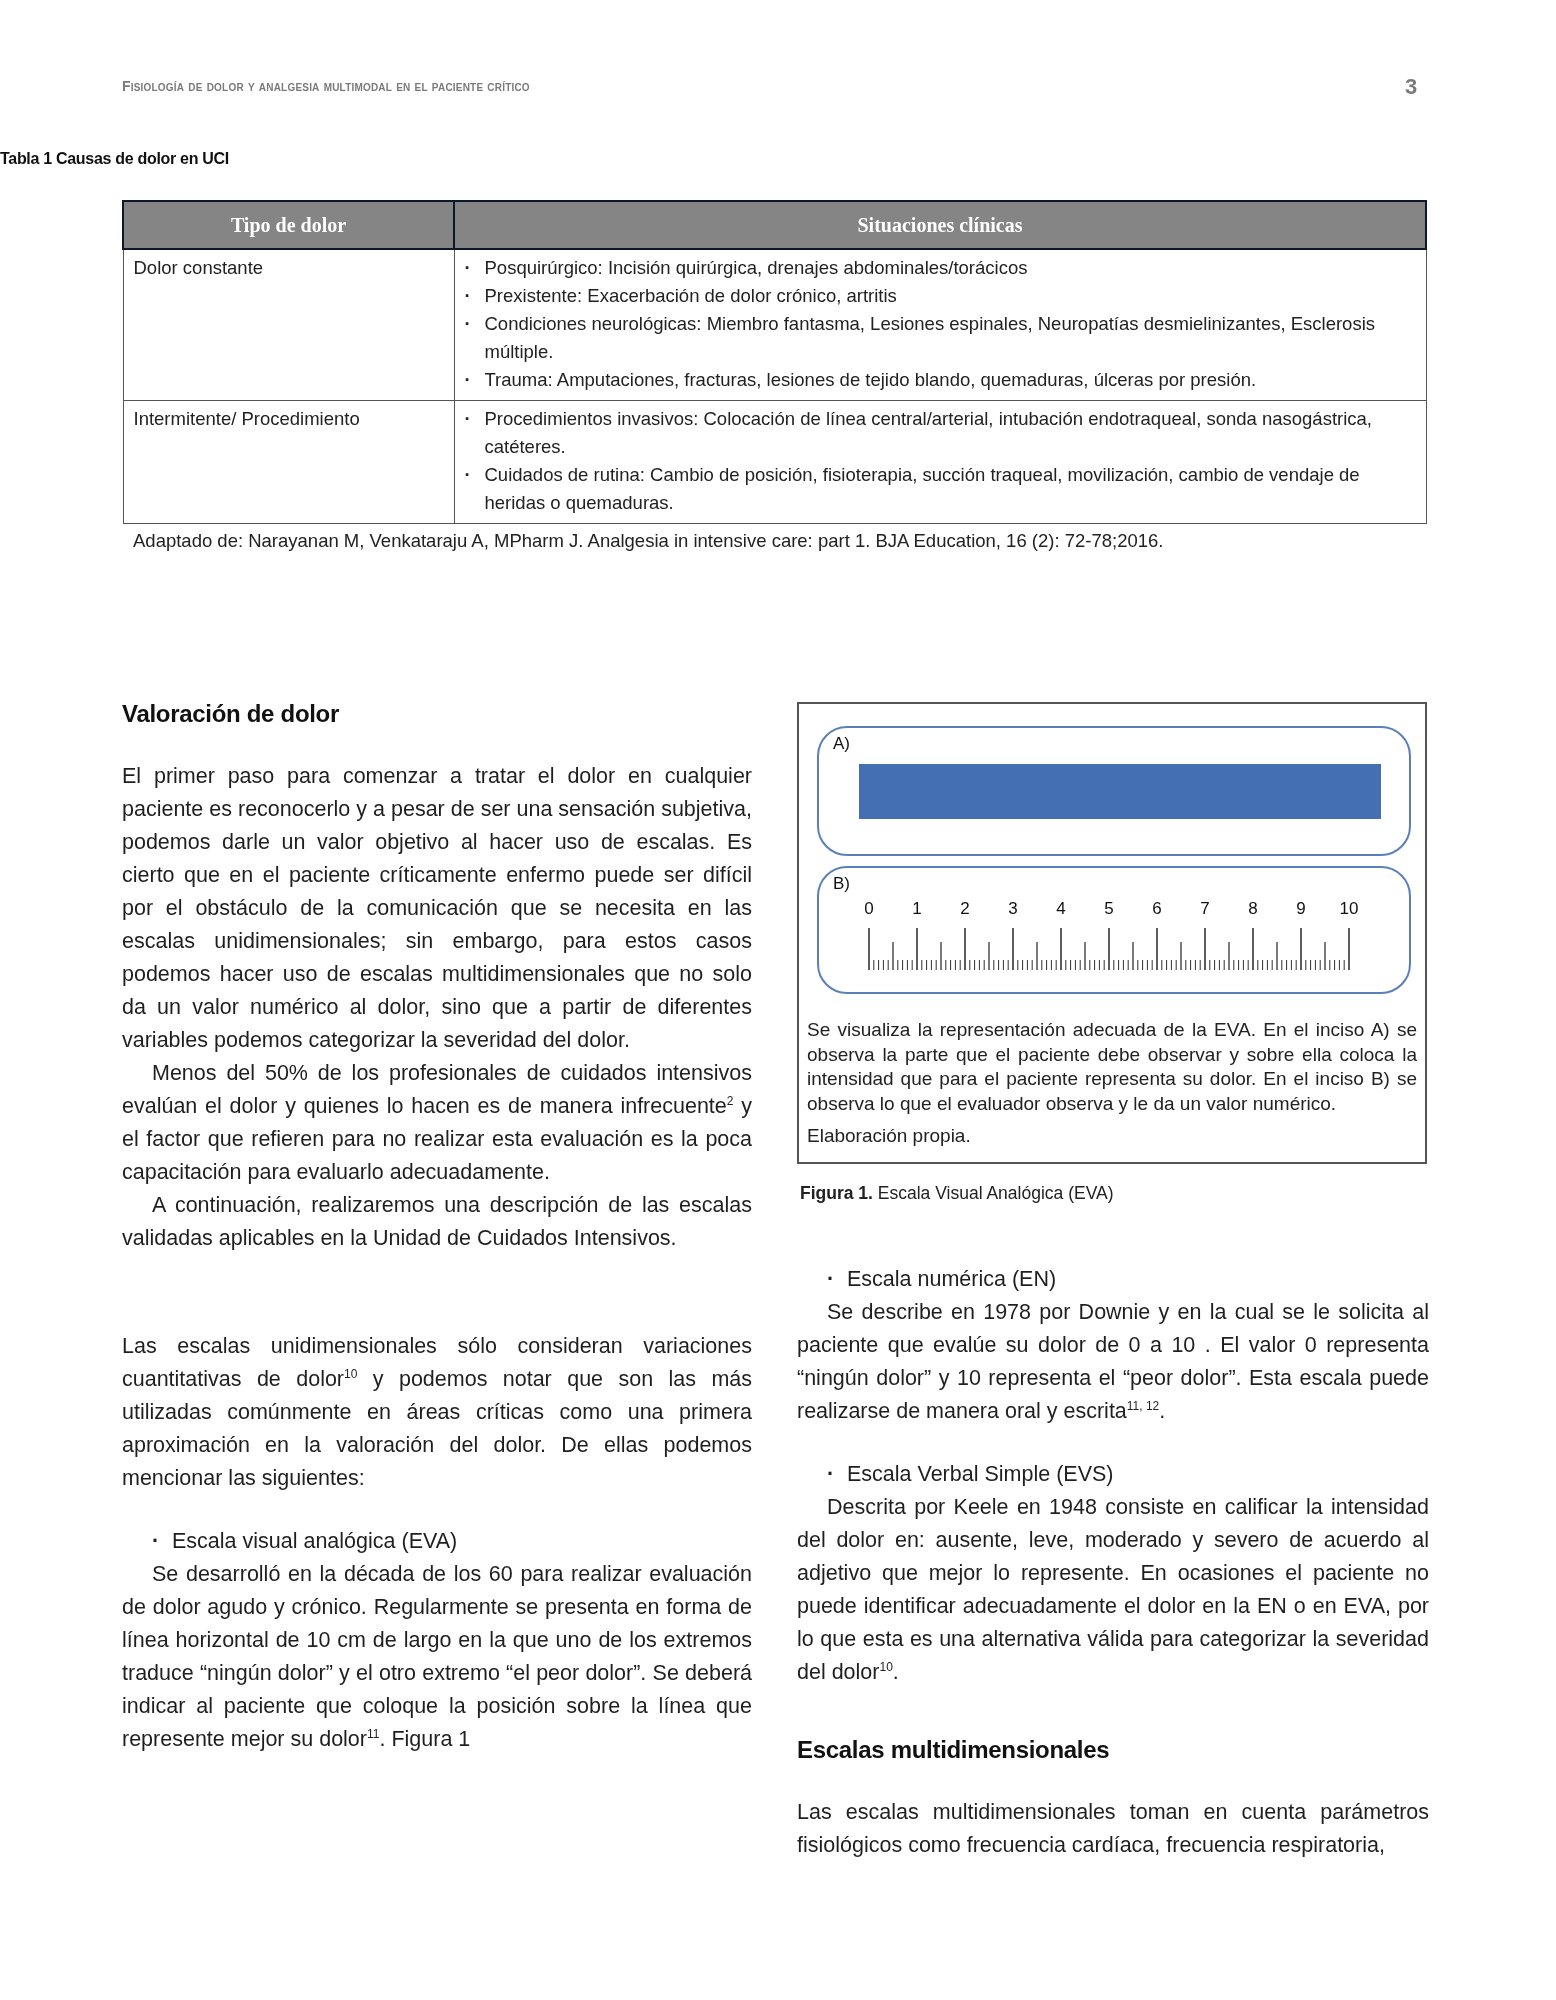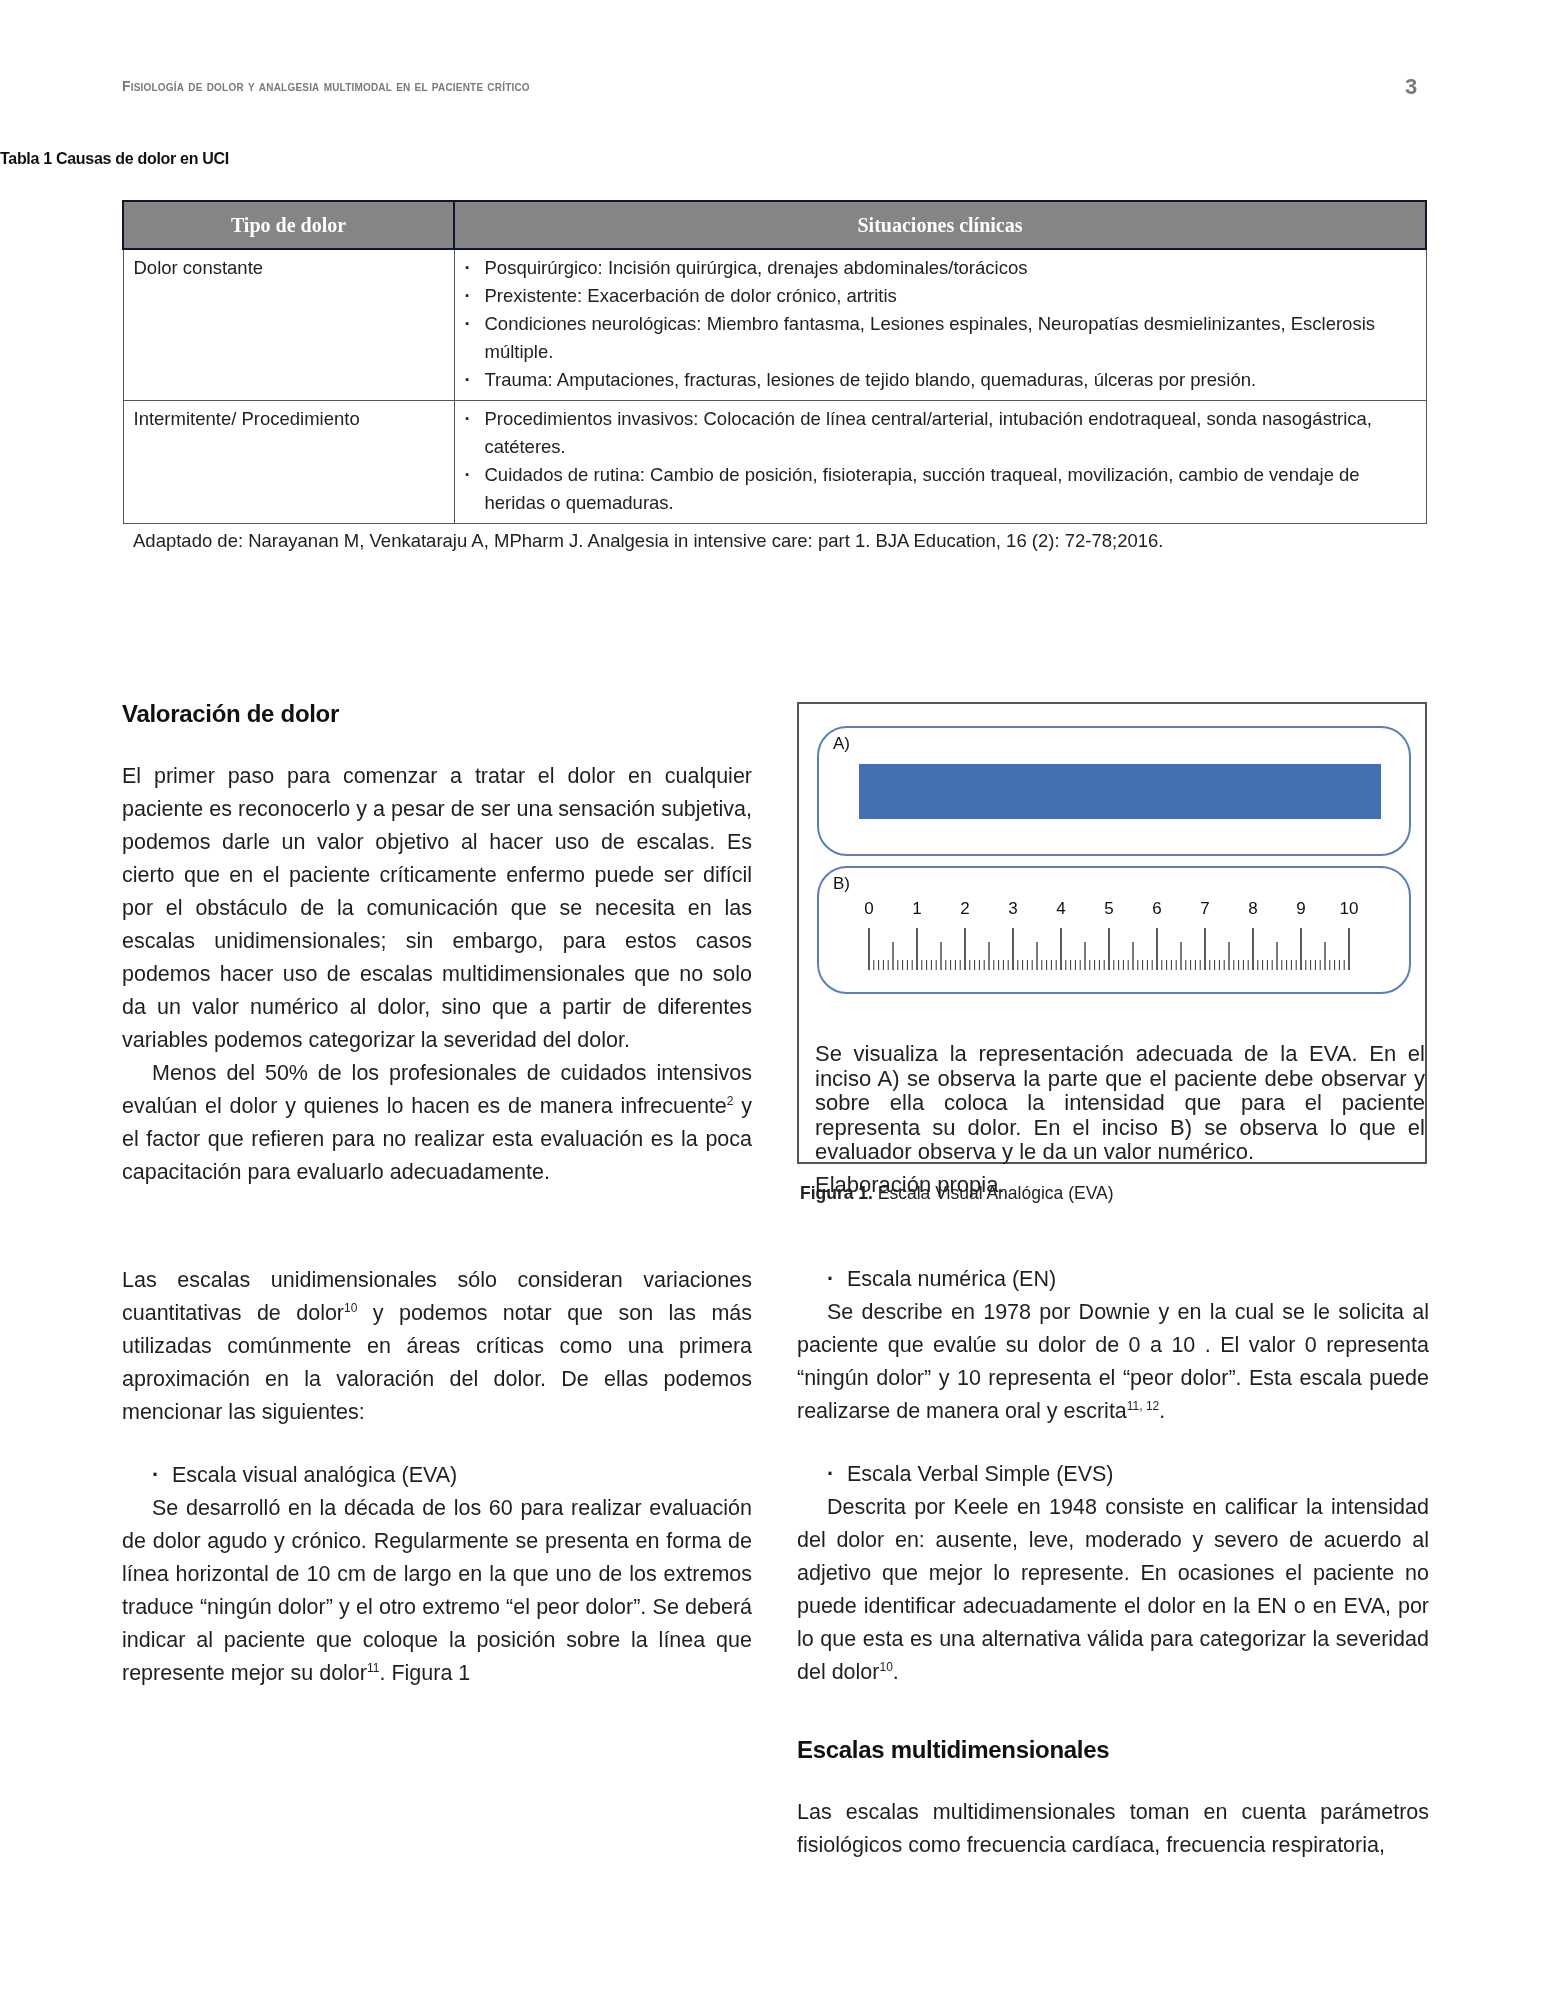--- a/index.html
+++ b/index.html
@@ -67,22 +67,22 @@
     box-sizing: border-box;
   }
   .panel-a { top: 22px; height: 130px; }
   .panel-b { top: 162px; height: 128px; }
   .panel-label { position: absolute; left: 14px; top: 6px; font-size: 17px; color: #111; }
   .eva-bar {
     position: absolute; left: 40px; top: 36px; width: 522px; height: 55px; background: #4470b3;
   }
   .ruler-svg { position: absolute; left: 0; top: 0; }
   .figure-text {
-    position: absolute; left: 16px; top: 314px; width: 610px; font-size: 22px; line-height: 24.5px;
-    text-align: justify; color: #222; margin-top: 24px;
+    position: absolute; left: 8px; top: 314px; width: 610px; font-size: 19px; line-height: 24.5px;
+    text-align: justify; color: #222;
   }
   .figure-text .credit { margin-top: 8px; }
   .figure-caption {
     position: absolute; left: 800px; top: 1183px; font-size: 17.5px; color: #222;
   }
   .figure-caption b { font-weight: bold; }
 </style>
 </head>
 <body>
 
@@ -121,20 +121,21 @@
     </tr>
   </tbody>
 </table>
 <div class="table-source">Adaptado de: Narayanan M, Venkataraju A, MPharm J. Analgesia in intensive care: part 1. BJA Education, 16 (2): 72-78;2016.</div>
 
 <div class="col left">
   <h2>Valoración de dolor</h2>
   <div class="gap-sm"></div>
   <p>El primer paso para comenzar a tratar el dolor en cualquier paciente es reconocerlo y a pesar de ser una sensación subjetiva, podemos darle un valor objetivo al hacer uso de escalas. Es cierto que en el paciente críticamente enfermo puede ser difícil por el obstáculo de la comunicación que se necesita en las escalas unidimensionales; sin embargo, para estos casos podemos hacer uso de escalas multidimensionales que no solo da un valor numérico al dolor, sino que a partir de diferentes variables podemos categorizar la severidad del dolor.</p>
   <p class="indent"><span>Menos del 50% de los profesionales de cuidados intensivos evalúan el dolor y quienes lo hacen es de manera infrecuente</span><sup>2</sup><span> y el factor que refieren para no realizar esta evaluación es la poca capacitación para evaluarlo adecuadamente.</span></p>
+  <p class="indent">A continuación, realizaremos una descripción de las escalas validadas aplicables en la Unidad de Cuidados Intensivos.</p>
   <div class="gap-md"></div>
   <div class="gap-sm"></div>
   <p><span>Las escalas unidimensionales sólo consideran variaciones cuantitativas de dolor</span><sup>10</sup><span> y podemos notar que son las más utilizadas comúnmente en áreas críticas como una primera aproximación en la valoración del dolor. De ellas podemos mencionar las siguientes:</span></p>
   <div class="gap-sm"></div>
   <div class="bullet-title"><span class="dot">·</span><span>Escala visual analógica (EVA)</span></div>
   <p class="indent"><span>Se desarrolló en la década de los 60 para realizar evaluación de dolor agudo y crónico. Regularmente se presenta en forma de línea horizontal de 10 cm de largo en la que uno de los extremos traduce “ningún dolor” y el otro extremo “el peor dolor”. Se deberá indicar al paciente que coloque la posición sobre la línea que represente mejor su dolor</span><sup>11</sup><span>. Figura 1</span></p>
 </div>
 
 <div class="figure-frame">
   <div class="panel panel-a" style="border-color: rgb(91, 127, 184);">

